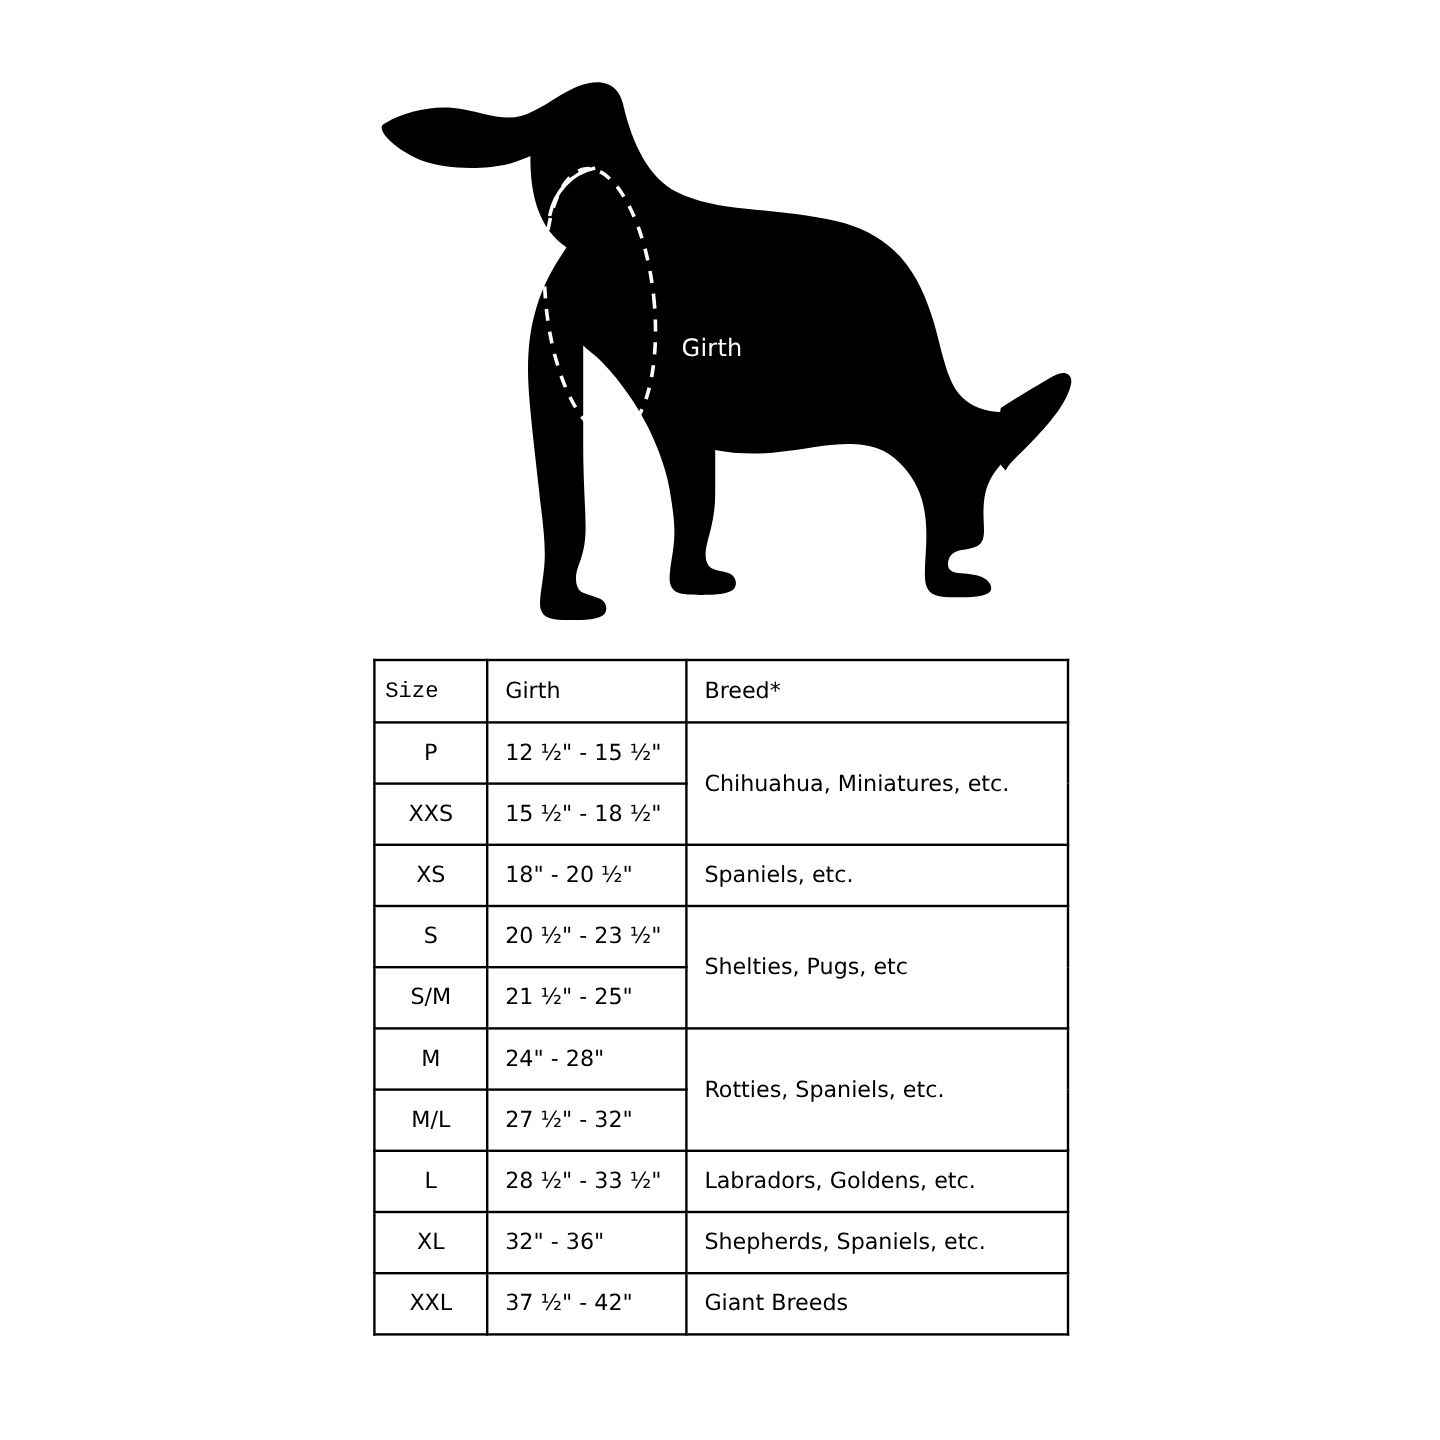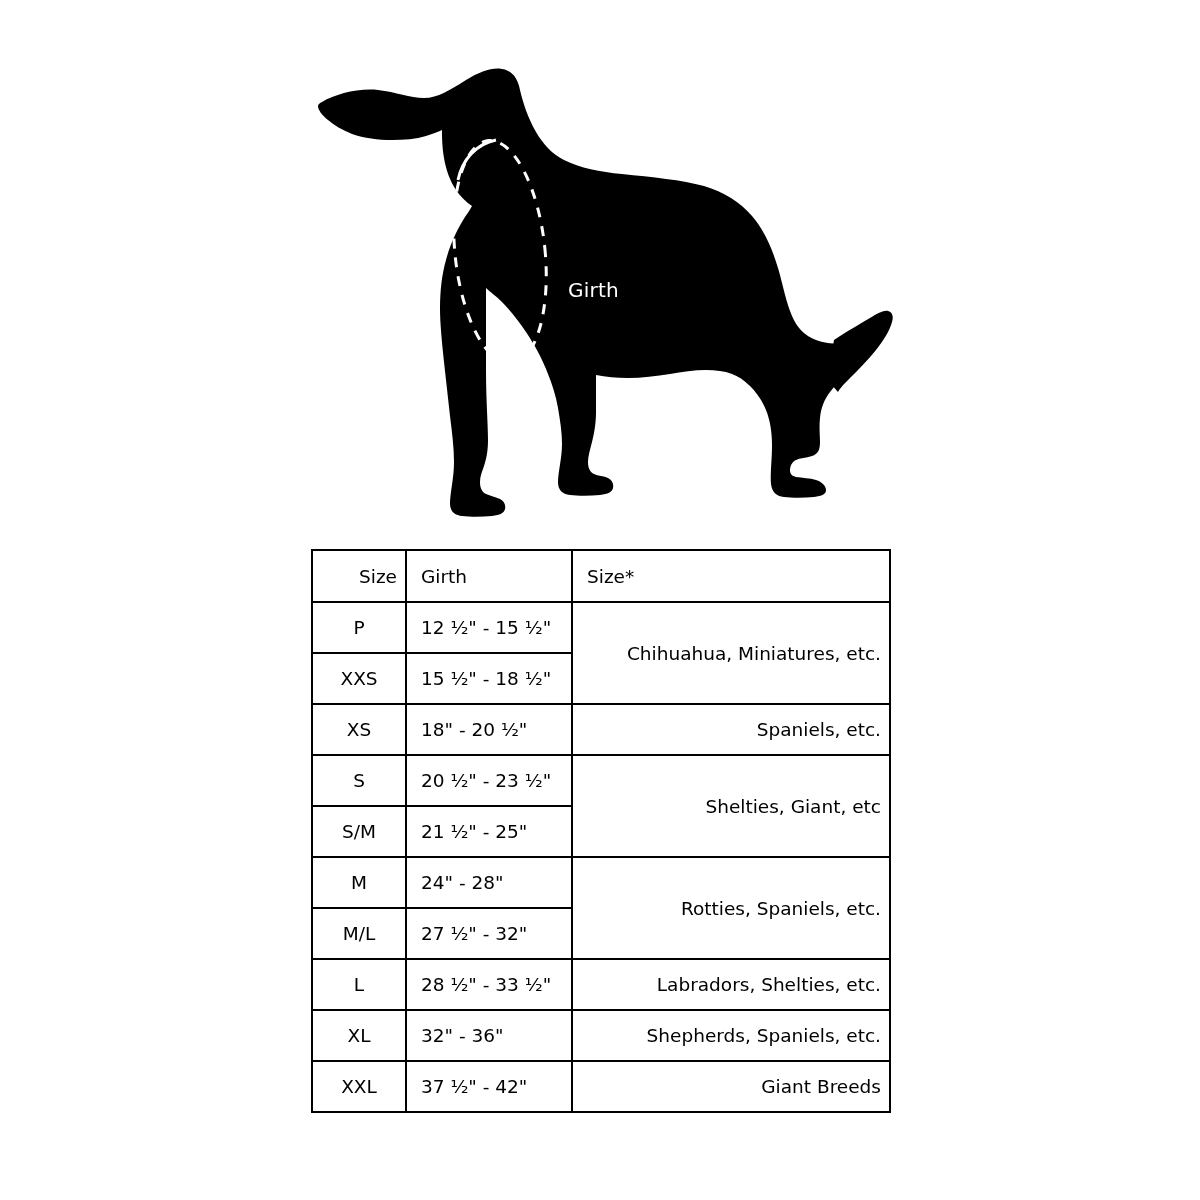--- a/index.html
+++ b/index.html
@@ -59,24 +59,24 @@
     font-weight: normal;
     font-size: 18.5px;
     font-family: "DejaVu Sans", sans-serif;
     color: #000000;
     height: 51px;
     padding: 0 8px;
     box-sizing: border-box;
   }
   .col-size { width: 94px; text-align: center; }
   .col-girth { width: 166px; text-align: left; padding-left: 14px !important; }
-  .col-breed { width: 318px; text-align: right; padding-left: 14px !important; }
+  .col-breed { width: 318px; text-align: left; padding-left: 14px !important; }
 
   .size-table thead td { height: 52px; }
-  .size-table thead .col-size { text-align: right; }
+  .size-table thead .col-size { text-align: left; font-family: Liberation Mono, monospace; }
 
   .hdr-girth, .hdr-breed { text-align: left; }
 </style>
 </head>
 <body>
 
 <div class="page">
 
   <div class="illustration">
     <svg viewBox="0 0 600 480" xmlns="http://www.w3.org/2000/svg" aria-hidden="true">
@@ -180,60 +180,60 @@
       </g>
     </svg>
     <div class="girth-label">Girth</div>
   </div>
 
   <table class="size-table">
     <thead>
       <tr>
         <td class="col-size">Size</td>
         <td class="col-girth hdr-girth">Girth</td>
-        <td class="col-breed hdr-breed">Size*</td>
+        <td class="col-breed hdr-breed">Breed*</td>
       </tr>
     </thead>
     <tbody>
       <tr>
         <td class="col-size">P</td>
         <td class="col-girth">12 ½" - 15 ½"</td>
         <td class="col-breed" rowspan="2">Chihuahua, Miniatures, etc.</td>
       </tr>
       <tr>
         <td class="col-size">XXS</td>
         <td class="col-girth">15 ½" - 18 ½"</td>
       </tr>
       <tr>
         <td class="col-size">XS</td>
         <td class="col-girth">18" - 20 ½"</td>
         <td class="col-breed">Spaniels, etc.</td>
       </tr>
       <tr>
         <td class="col-size">S</td>
         <td class="col-girth">20 ½" - 23 ½"</td>
-        <td class="col-breed" rowspan="2">Shelties, Giant, etc</td>
+        <td class="col-breed" rowspan="2">Shelties, Pugs, etc</td>
       </tr>
       <tr>
         <td class="col-size">S/M</td>
         <td class="col-girth">21 ½" - 25"</td>
       </tr>
       <tr>
         <td class="col-size">M</td>
         <td class="col-girth">24" - 28"</td>
         <td class="col-breed" rowspan="2">Rotties, Spaniels, etc.</td>
       </tr>
       <tr>
         <td class="col-size">M/L</td>
         <td class="col-girth">27 ½" - 32"</td>
       </tr>
       <tr>
         <td class="col-size">L</td>
         <td class="col-girth">28 ½" - 33 ½"</td>
-        <td class="col-breed">Labradors, Shelties, etc.</td>
+        <td class="col-breed">Labradors, Goldens, etc.</td>
       </tr>
       <tr>
         <td class="col-size">XL</td>
         <td class="col-girth">32" - 36"</td>
         <td class="col-breed">Shepherds, Spaniels, etc.</td>
       </tr>
       <tr>
         <td class="col-size">XXL</td>
         <td class="col-girth">37 ½" - 42"</td>
         <td class="col-breed">Giant Breeds</td>

